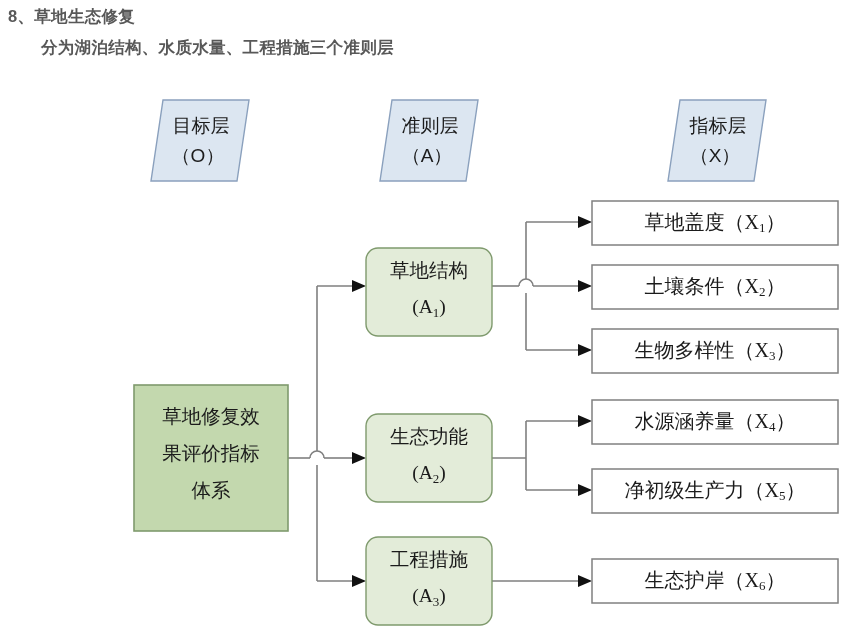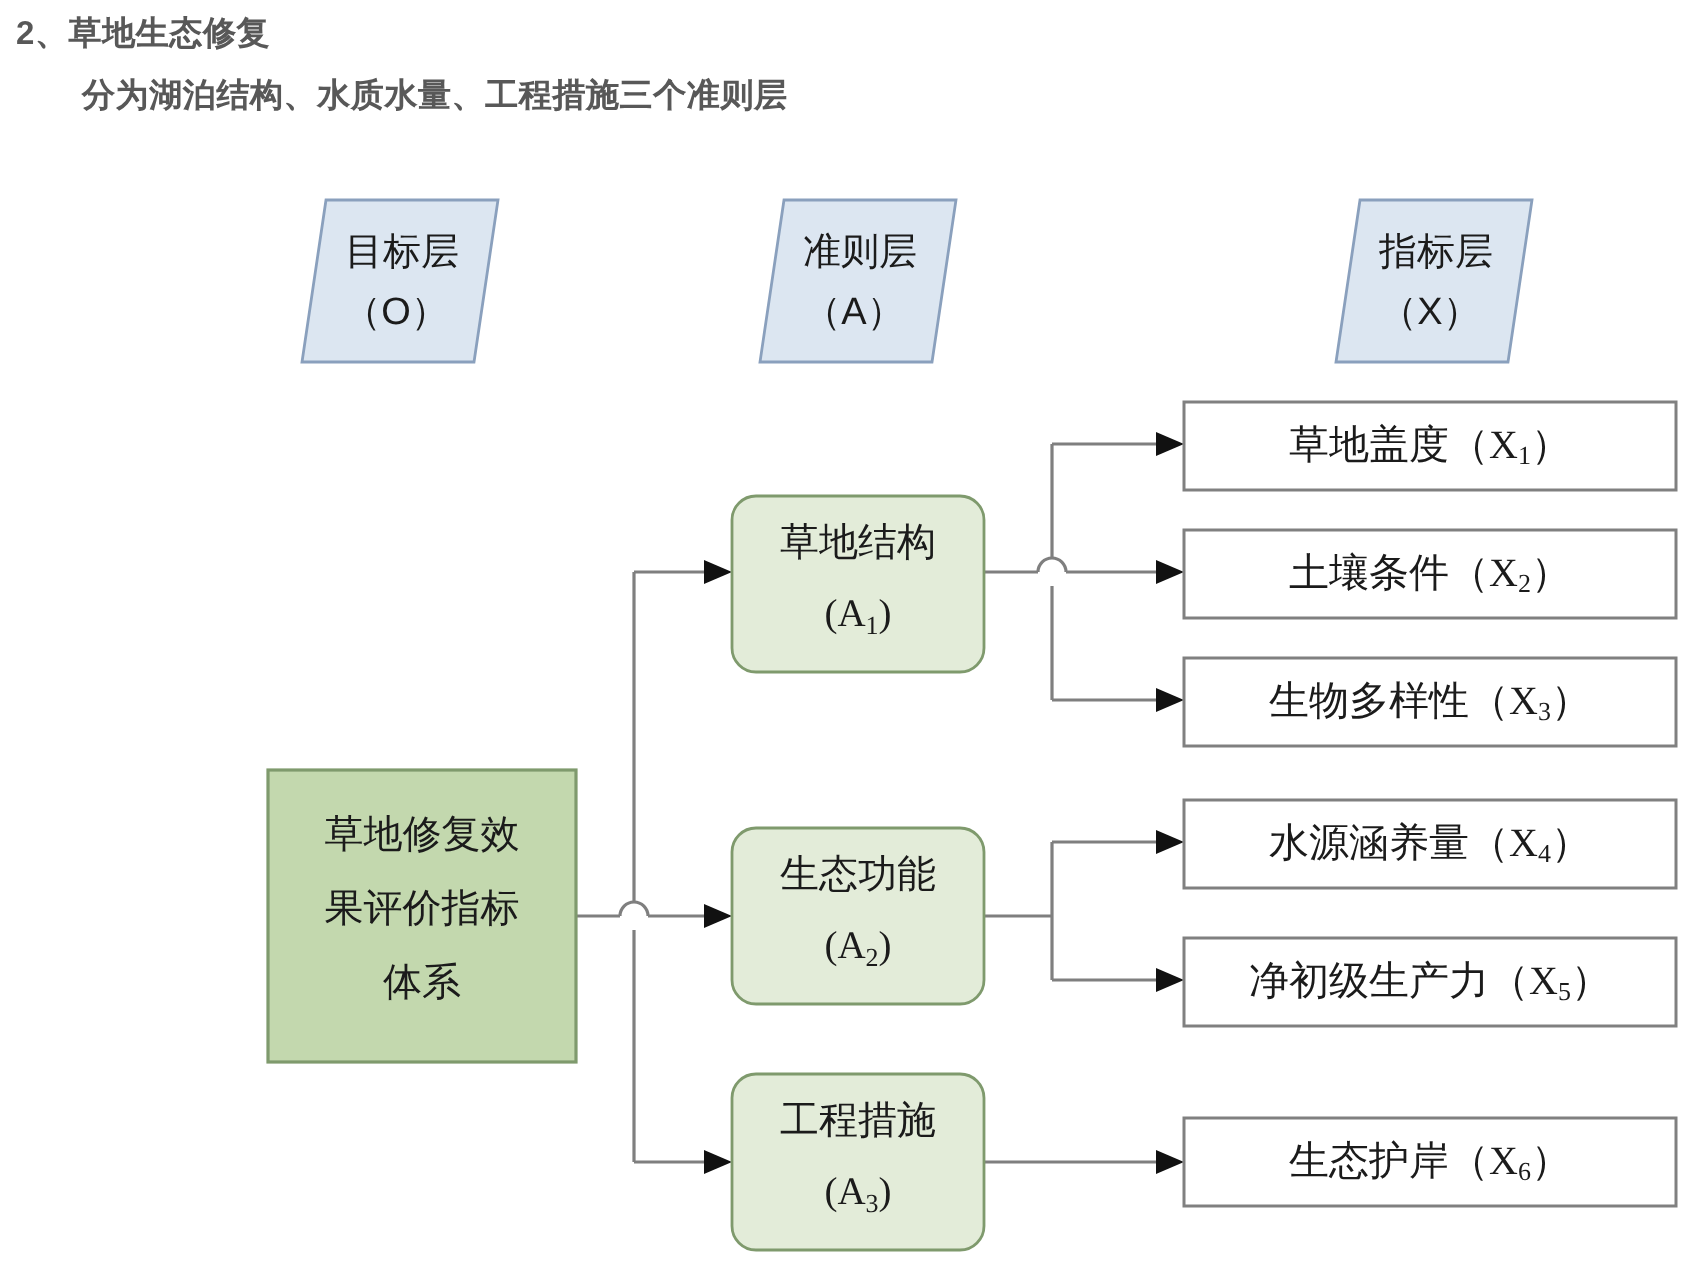--- a/index.html
+++ b/index.html
@@ -102,21 +102,21 @@
   }
   .head-box {
     stroke: #8aa0bd;
     stroke-width: 1.4;
   }
 </style>
 </head>
 <body>
 
 <div id="heading">
-  <div class="head-line" id="head-line-1">2、草地生态修复</div>
+  <div class="head-line" id="head-line-1">8、草地生态修复</div>
   <div class="head-line" id="head-line-2">分为湖泊结构、水质水量、工程措施三个准则层</div>
 </div>
 
 <div id="diagram">
 <svg width="850" height="644" viewBox="0 0 850 644" xmlns="http://www.w3.org/2000/svg">
 
   <g>
     <polygon points="163,100 249,100 237,181 151,181" fill="#dce6f1" class="head-box"></polygon>
     <text class="lbl-head" x="201" y="127">目标层</text>
     <text class="lbl-head" x="198" y="157">（O）</text>

